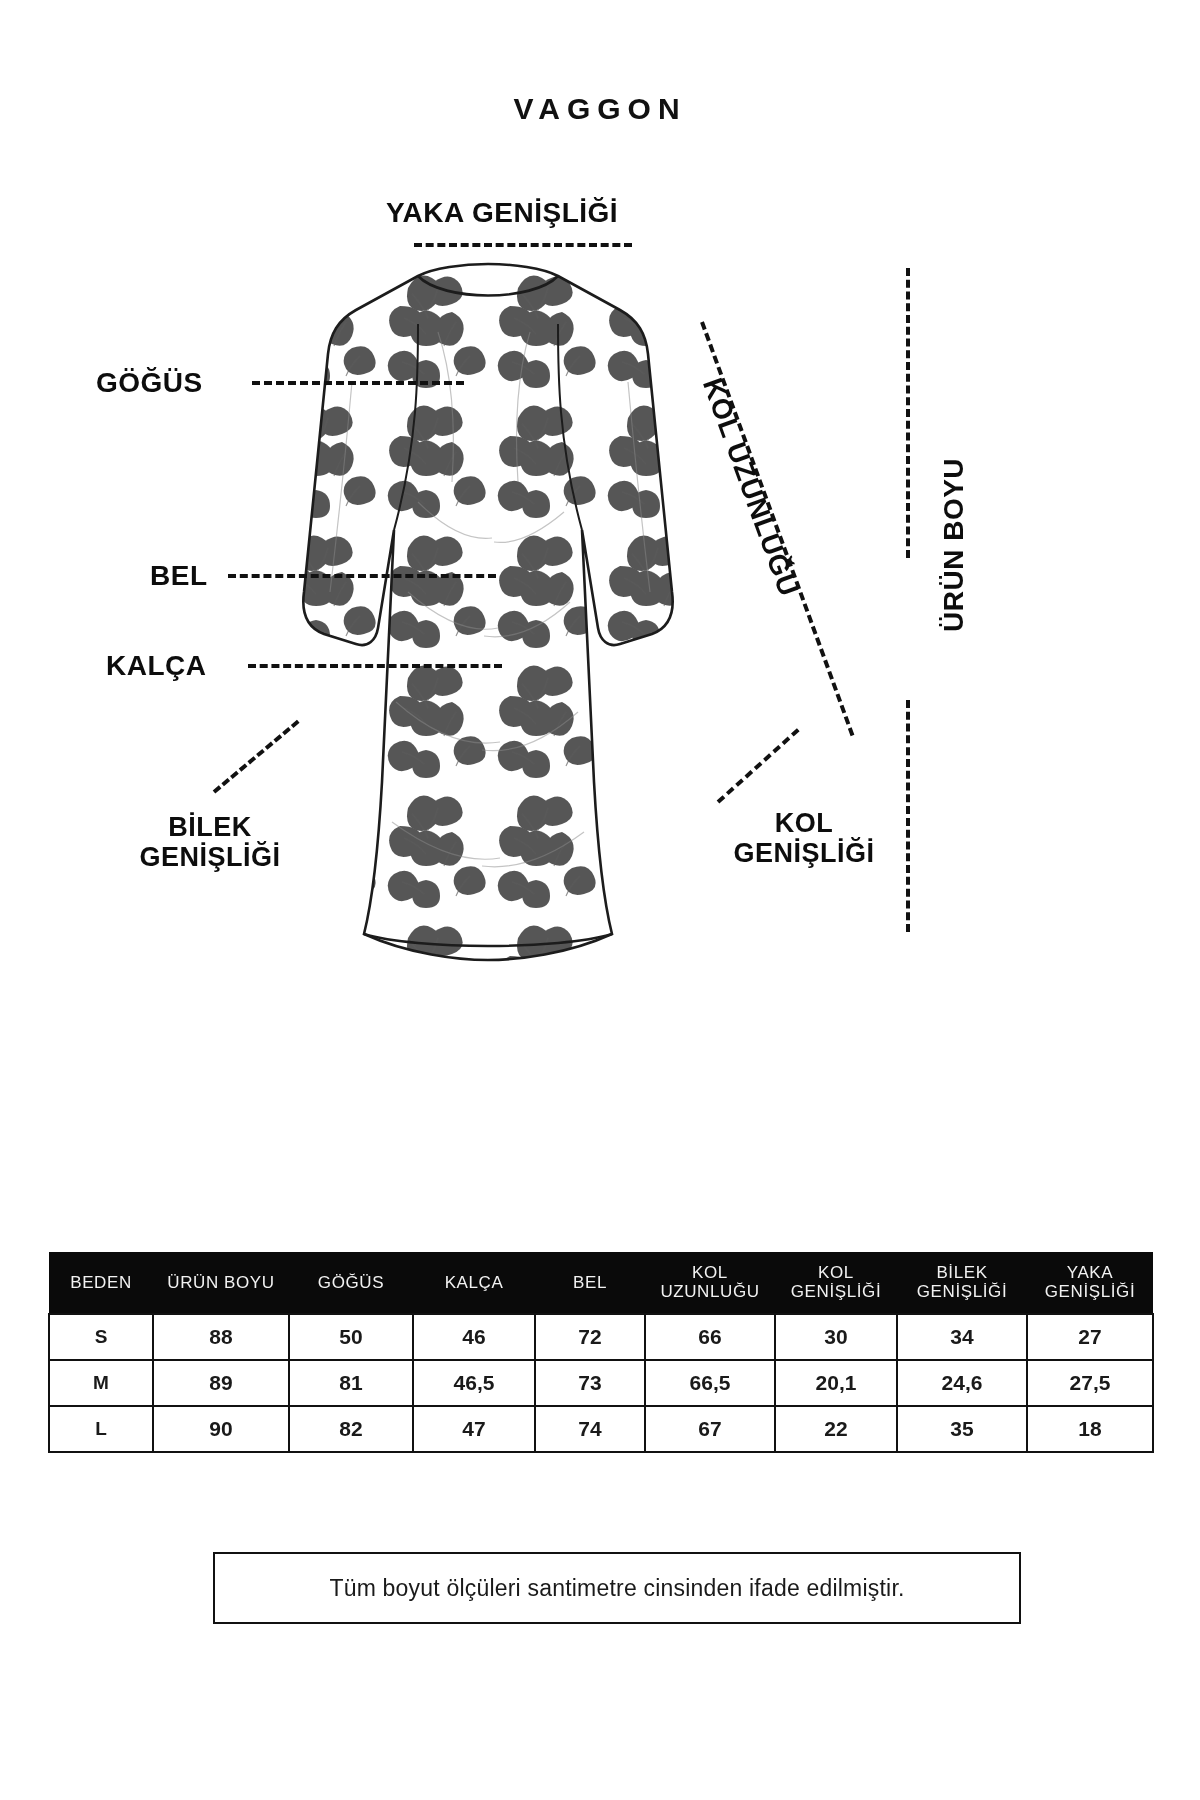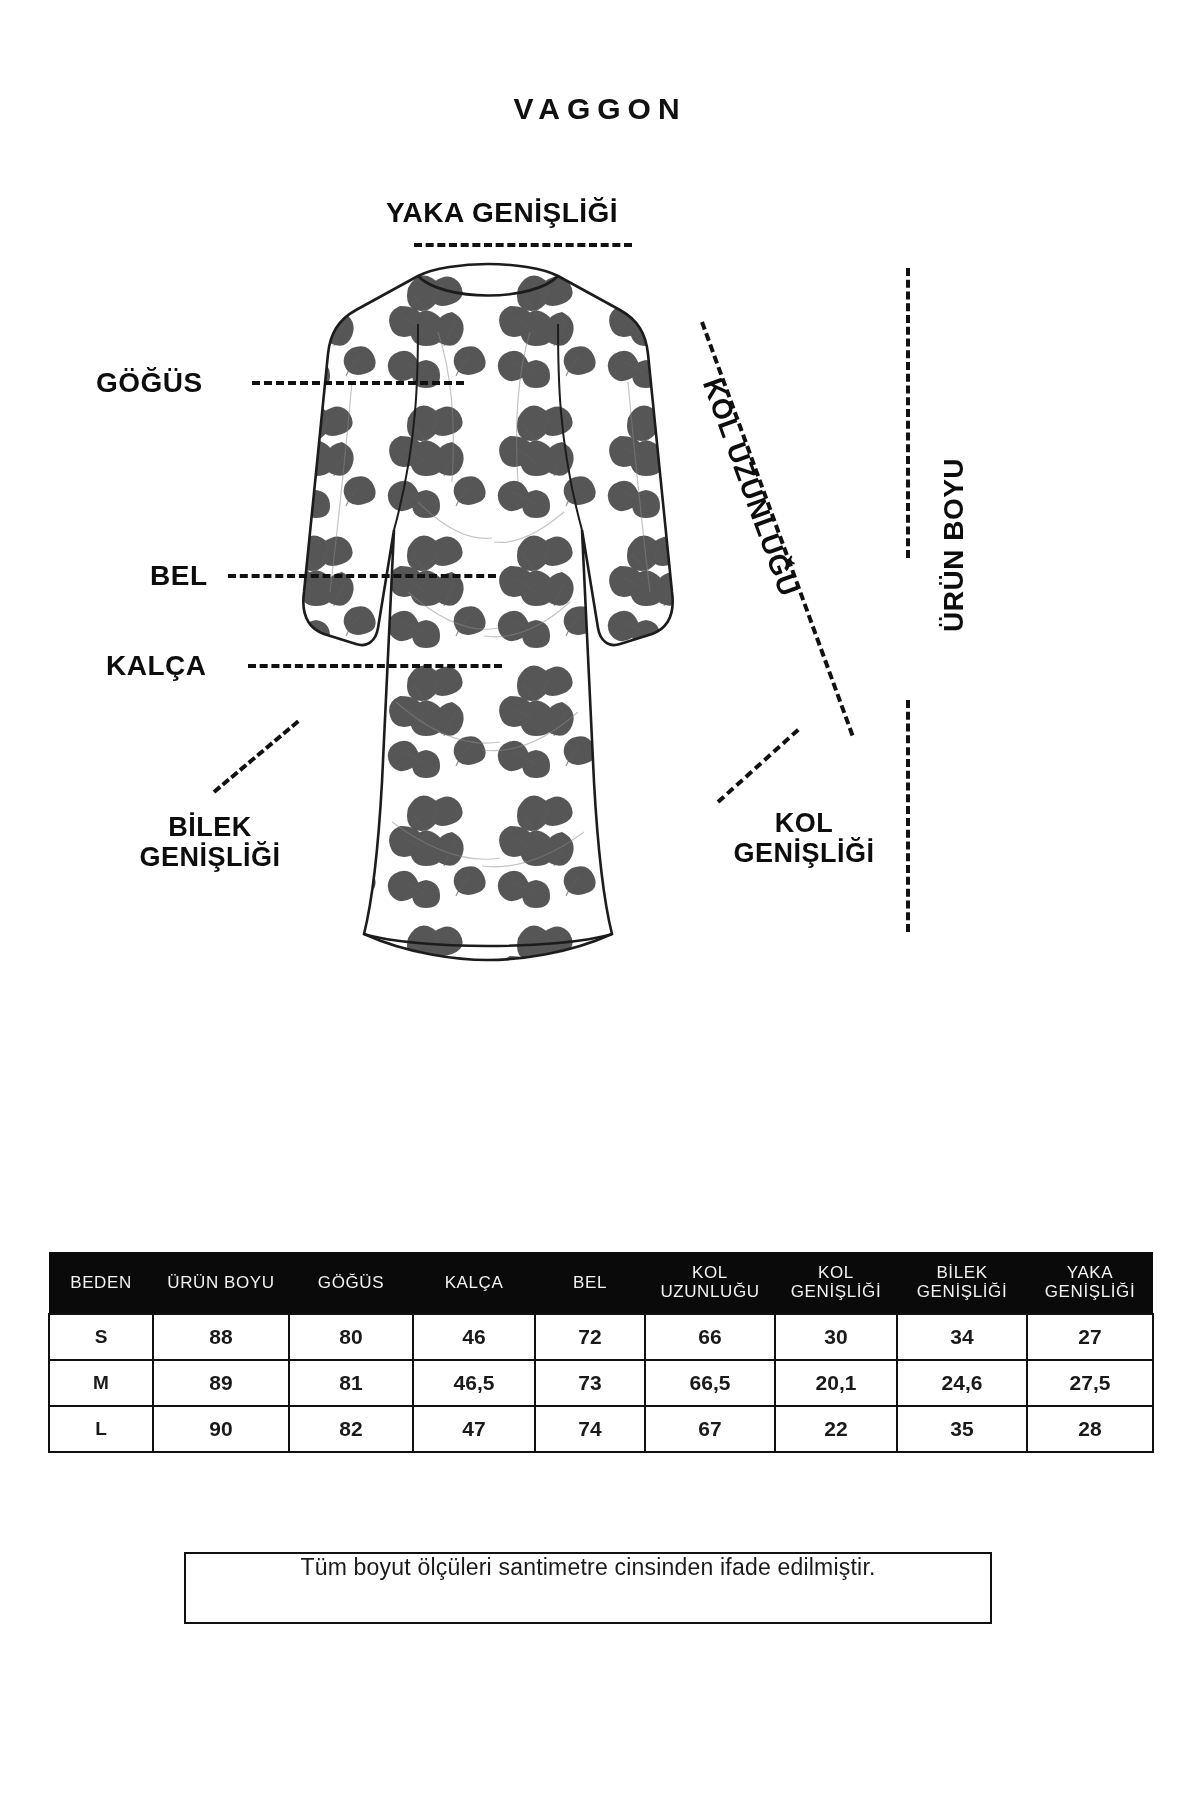--- a/index.html
+++ b/index.html
@@ -87,24 +87,24 @@
     padding: 10px 2px;
     height: 40px;
   }
   table.size-table tbody td.size-cell {
     font-weight: 700;
     font-size: 19px;
   }
 
   
   .note {
-    position: absolute; left: 184px; top: 1552px;
+    position: absolute; left: 213px; top: 1552px;
     width: 808px; height: 72px;
     border: 2px solid #111111;
-    display: flex; align-items: flex-start; justify-content: center;
+    display: flex; align-items: center; justify-content: center;
     font-size: 23px; color: #1a1a1a; letter-spacing: 0.2px;
   }
 </style>
 </head>
 <body>
 
 <div class="page">
 
   <div class="brand">VAGGON</div>
 
@@ -258,21 +258,21 @@
           <th style="width:130px">BİLEK
 GENİŞLİĞİ</th>
           <th style="width:126px">YAKA
 GENİŞLİĞİ</th>
         </tr>
       </thead>
       <tbody>
         <tr>
           <td class="size-cell">S</td>
           <td>88</td>
-          <td>80</td>
+          <td>50</td>
           <td>46</td>
           <td>72</td>
           <td>66</td>
           <td>30</td>
           <td>34</td>
           <td>27</td>
         </tr>
         <tr>
           <td class="size-cell">M</td>
           <td>89</td>
@@ -286,21 +286,21 @@
         </tr>
         <tr>
           <td class="size-cell">L</td>
           <td>90</td>
           <td>82</td>
           <td>47</td>
           <td>74</td>
           <td>67</td>
           <td>22</td>
           <td>35</td>
-          <td>28</td>
+          <td>18</td>
         </tr>
       </tbody>
     </table>
   </div>
 
   <div class="note">
     <span>Tüm boyut ölçüleri santimetre cinsinden ifade edilmiştir.</span>
   </div>
 
 </div>

